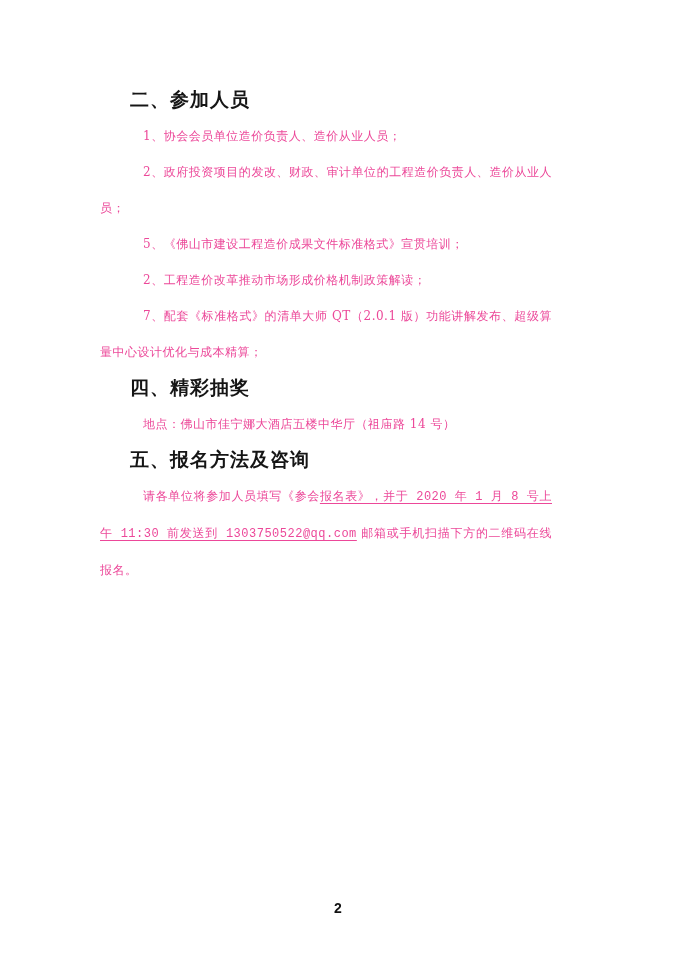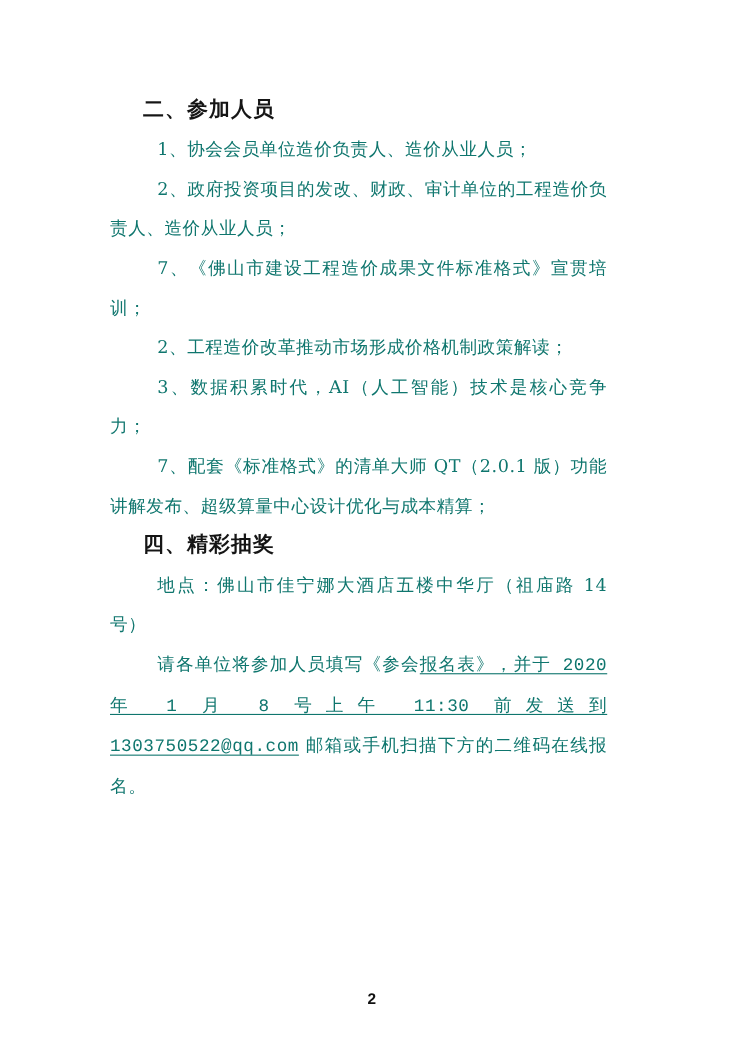--- a/index.html
+++ b/index.html
@@ -23,26 +23,26 @@
     font-family: "Liberation Sans", "DejaVu Sans", sans-serif;
     font-weight: 700;
     font-size: 19px;
     line-height: 36px;
     letter-spacing: 1px;
     text-indent: 30px;
     color: #151515;
   }
   .body-line {
     margin: 0;
-    font-size: 16px;
+    font-size: 12px;
     line-height: 36px;
     letter-spacing: 0.5px;
     text-align: justify;
     text-indent: 43px;
-    color: #0f766e;
+    color: #ec4899;
   }
   .underline {
     text-decoration: underline;
     text-underline-offset: 3px;
     font-family: Liberation Mono, monospace;
   }
   .page-number {
     position: absolute;
     left: 0;
     right: 0;
@@ -57,24 +57,24 @@
 </style>
 </head>
 <body>
 
 <div class="page">
 
   <h2 class="section-heading">二、参加人员</h2>
   <p class="body-line">1、协会会员单位造价负责人、造价从业人员；</p>
   <p class="body-line">2、政府投资项目的发改、财政、审计单位的工程造价负责人、造价从业人员；</p>
 
-  <p class="body-line">7、《佛山市建设工程造价成果文件标准格式》宣贯培训；</p>
+  <p class="body-line">5、《佛山市建设工程造价成果文件标准格式》宣贯培训；</p>
   <p class="body-line">2、工程造价改革推动市场形成价格机制政策解读；</p>
-  <p class="body-line">3、数据积累时代，AI（人工智能）技术是核心竞争力；</p>
   <p class="body-line">7、配套《标准格式》的清单大师 QT（2.0.1 版）功能讲解发布、超级算量中心设计优化与成本精算；</p>
 
   <h2 class="section-heading">四、精彩抽奖</h2>
   <p class="body-line">地点：佛山市佳宁娜大酒店五楼中华厅（祖庙路 14 号）</p>
 
+  <h2 class="section-heading">五、报名方法及咨询</h2>
   <p class="body-line"><span>请各单位将参加人员填写《参会</span><span class="underline">报名表》，并于 2020 年 1 月 8 号上午 11:30 前发送到 1303750522@qq.com</span><span> 邮箱或手机扫描下方的二维码在线报名。</span></p>
 
   <div class="page-number">2</div>
 </div>
 
 </body></html>

